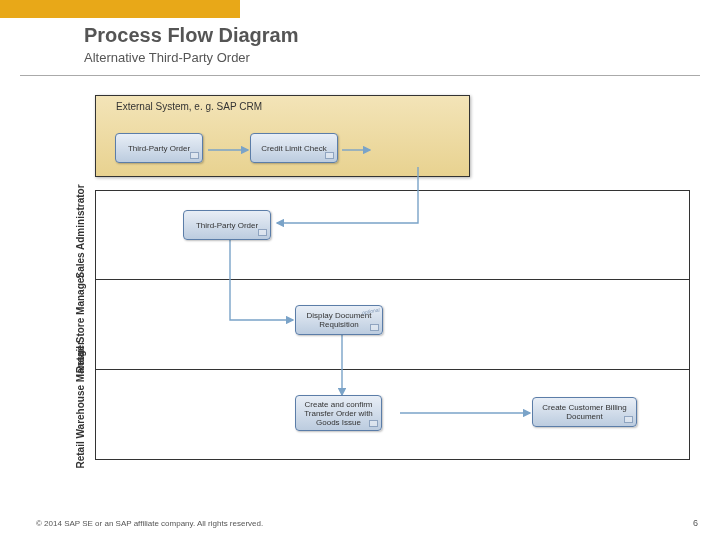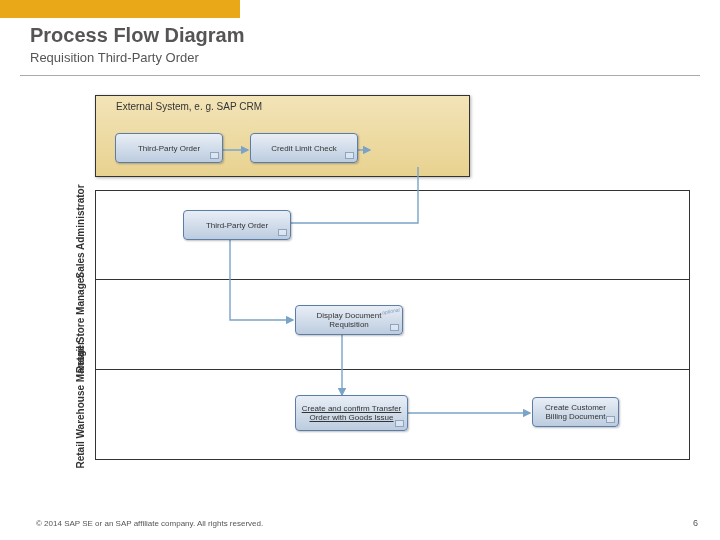--- a/index.html
+++ b/index.html
@@ -10,21 +10,22 @@
     background: #fff;
     position: relative;
     overflow: hidden;
   }
   .topbar {
     height: 18px;
     background: #e8a818;
     width: 240px;
   }
   .header {
-    padding: 6px 22px 4px 30px;
+    padding: 6px 22px 4px 40px;
+    margin-left: 44px;
   }
   .title {
     font-size: 20px;
     font-weight: bold;
     color: #555;
   }
   .subtitle {
     font-size: 13px;
     color: #555;
     margin-top: 3px;
@@ -72,21 +73,21 @@
   .lane {
     border: 1px solid #333;
     border-top: none;
     height: 90px;
     margin-left: 25px;
     position: relative;
   }
   .lane:first-child { border-top: 1px solid #333; }
   .node {
     position: absolute;
-    width: 108px;
+    width: 88px;
     min-height: 30px;
     border: 1px solid #5b7da8;
     border-radius: 4px;
     background: linear-gradient(#e8eef6, #bcccdf);
     font-size: 8px;
     color: #333;
     text-align: center;
     display: flex;
     align-items: center;
     justify-content: center;
@@ -134,21 +135,21 @@
     color: #555;
   }
 </style>
 </head>
 <body>
 
 <div class="topbar"></div>
 
 <div class="header">
   <div class="title">Process Flow Diagram</div>
-  <div class="subtitle">Requisition Third-Party Order</div>
+  <div class="subtitle">Alternative Third-Party Order</div>
 </div>
 <hr class="rule">
 
 <div class="diagram">
 
   <div class="extbox">
     <div class="extbox-title">External System, e. g. SAP CRM</div>
   </div>
 
   <div class="lanes">
@@ -189,23 +190,23 @@
 
   <div class="node" style="left:113px; top:115px;">
     <span>Third-Party Order</span>
   </div>
 
   <div class="node" style="left:225px; top:210px;">
     <span>Display Document Requisition</span>
     <span class="tag">optional</span>
   </div>
 
-  <div class="node" style="left:225px; top:300px; width:113px; min-height:36px;text-decoration:underline;">
+  <div class="node" style="left:225px; top:300px; width:87px; min-height:36px;">
     <span>Create and confirm Transfer Order with Goods Issue</span>
   </div>
-  <div class="node" style="left:462px; top:302px; width:87px;">
+  <div class="node" style="left:462px; top:302px; width:105px;">
     <span>Create Customer Billing Document</span>
   </div>
 
 </div>
 
 <div class="footer">© 2014 SAP SE or an SAP affiliate company. All rights reserved.</div>
 <div class="pagenum">6</div>
 
 </body></html>

